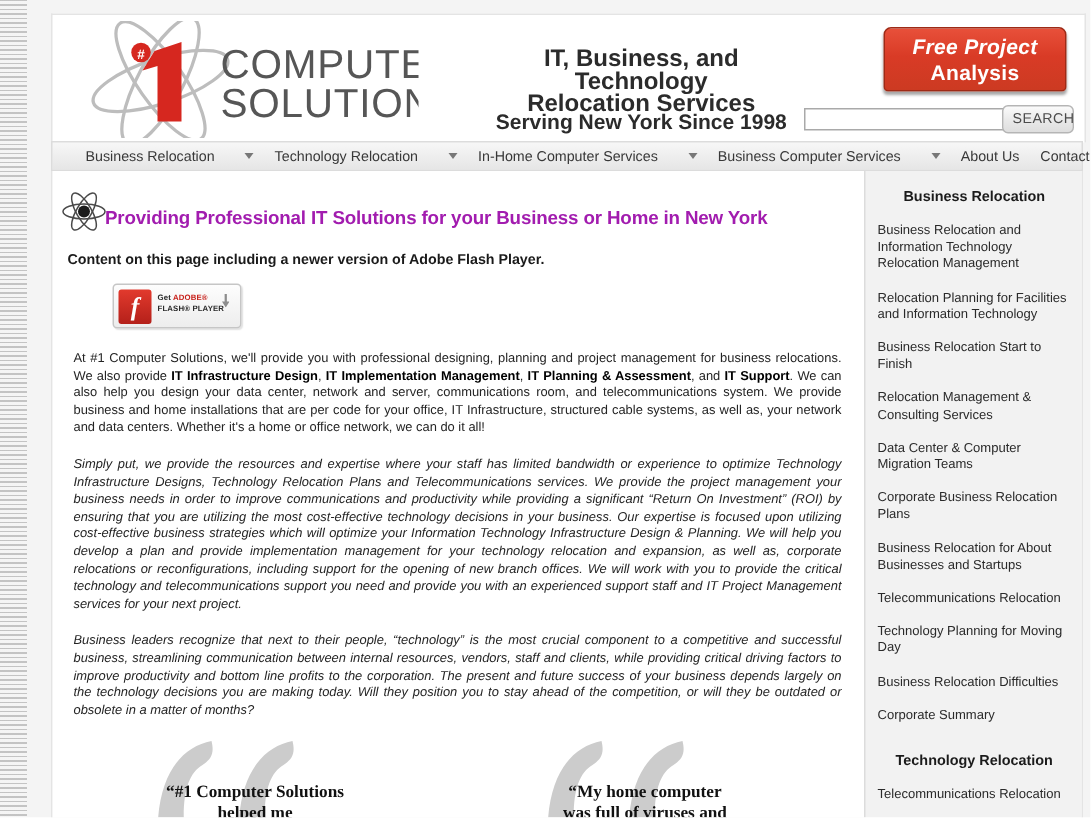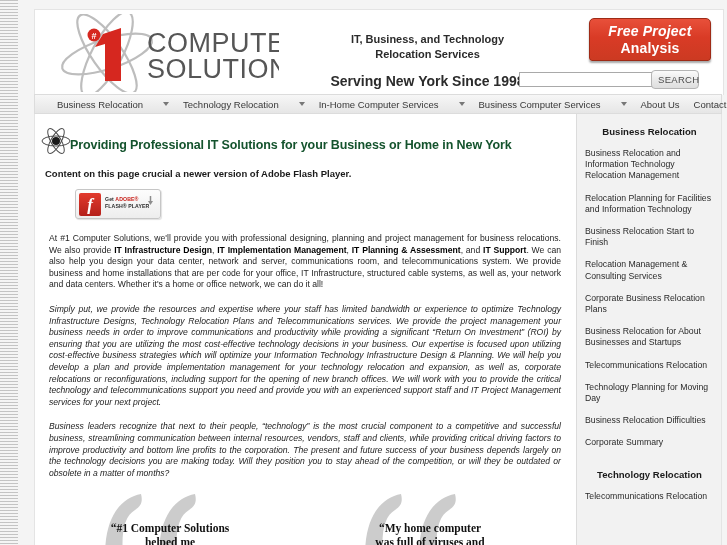--- a/index.html
+++ b/index.html
@@ -53,21 +53,21 @@
     left: 14px; top: 4px;
     width: 230px; height: 78px;
   }
   .logo-svg { display:block; }
 
   .tagline {
     position: absolute;
     left: 290px; top: 22px;
     width: 205px;
     text-align: center;
-    font-size: 11px;
+    font-size: 16px;
     line-height: 15px;
     color: #2b2b2b;
     font-weight: 600;
   }
   .tagline2 {
     position: absolute;
     left: 290px; top: 63px;
     width: 205px;
     text-align: center;
     font-size: 14px;
@@ -92,21 +92,21 @@
     padding-top: 4px;
     box-sizing: border-box;
     letter-spacing: .2px;
     cursor: pointer;
   }
   .free-project .l1 { display:block;font-style:italic; }
   .free-project .l2 { display:block; }
 
   .search-row {
     position: absolute;
-    right: 24px; top: 60px;
+    right: 7px; top: 60px;
     width: 180px; height: 20px;
   }
   .search-input {
     position: absolute;
     left: 0; top: 2px;
     width: 138px;
     height: 15px;
     border: 1px solid #a9a9a9;
     background: #fff;
     font-family: "Liberation Sans", sans-serif;
@@ -204,21 +204,21 @@
   }
   .atom-icon {
     position: absolute;
     left: 4px; top: -2px;
   }
   .headline {
     position: absolute;
     left: 35px; top: 12px;
     font-size: 12.5px;
     font-weight: bold;
-    color: #14532d;
+    color: #a21caf;
     letter-spacing: -.1px;
   }
 
   .flash-msg {
     margin: 8px 0 0 10px;
     font-size: 9.5px;
     font-weight: bold;
     color: #1a1a1a;
   }
 
@@ -418,21 +418,21 @@
               <ellipse cx="17" cy="17" rx="14" ry="5" transform="rotate(0 17 17)"></ellipse>
               <ellipse cx="17" cy="17" rx="14" ry="5" transform="rotate(60 17 17)"></ellipse>
               <ellipse cx="17" cy="17" rx="14" ry="5" transform="rotate(120 17 17)"></ellipse>
             </g>
             <circle cx="17" cy="17" r="4" fill="#1b1b1b"></circle>
           </svg>
         </span>
         <div class="headline">Providing Professional IT Solutions for your Business or Home in New York</div>
       </div>
 
-      <div class="flash-msg">Content on this page crucial a newer version of Adobe Flash Player.</div>
+      <div class="flash-msg">Content on this page including a newer version of Adobe Flash Player.</div>
 
       <div class="flash-badge">
         <span class="fsq">f</span>
         <span class="ftxt">
           <span>Get</span>
           <span class="red">ADOBE®</span><br>
           <span>FLASH® PLAYER</span>
         </span>
         <span class="arrow"></span>
       </div>
@@ -471,20 +471,21 @@
       </div>
 
     </div>
 
     <div class="side-col" id="sidebar">
         <div class="side-head">Business Relocation</div>
         <a class="side-link">Business Relocation and Information Technology Relocation Management</a>
         <a class="side-link">Relocation Planning for Facilities and Information Technology</a>
         <a class="side-link">Business Relocation Start to Finish</a>
         <a class="side-link">Relocation Management &amp; Consulting Services</a>
+        <a class="side-link">Data Center &amp; Computer Migration Teams</a>
         <a class="side-link">Corporate Business Relocation Plans</a>
         <a class="side-link">Business Relocation for About Businesses and Startups</a>
         <a class="side-link">Telecommunications Relocation</a>
         <a class="side-link">Technology Planning for Moving Day</a>
         <a class="side-link">Business Relocation Difficulties</a>
         <a class="side-link">Corporate Summary</a>
         <div class="side-head second">Technology Relocation</div>
         <a class="side-link">Telecommunications Relocation</a>
       </div>
 

